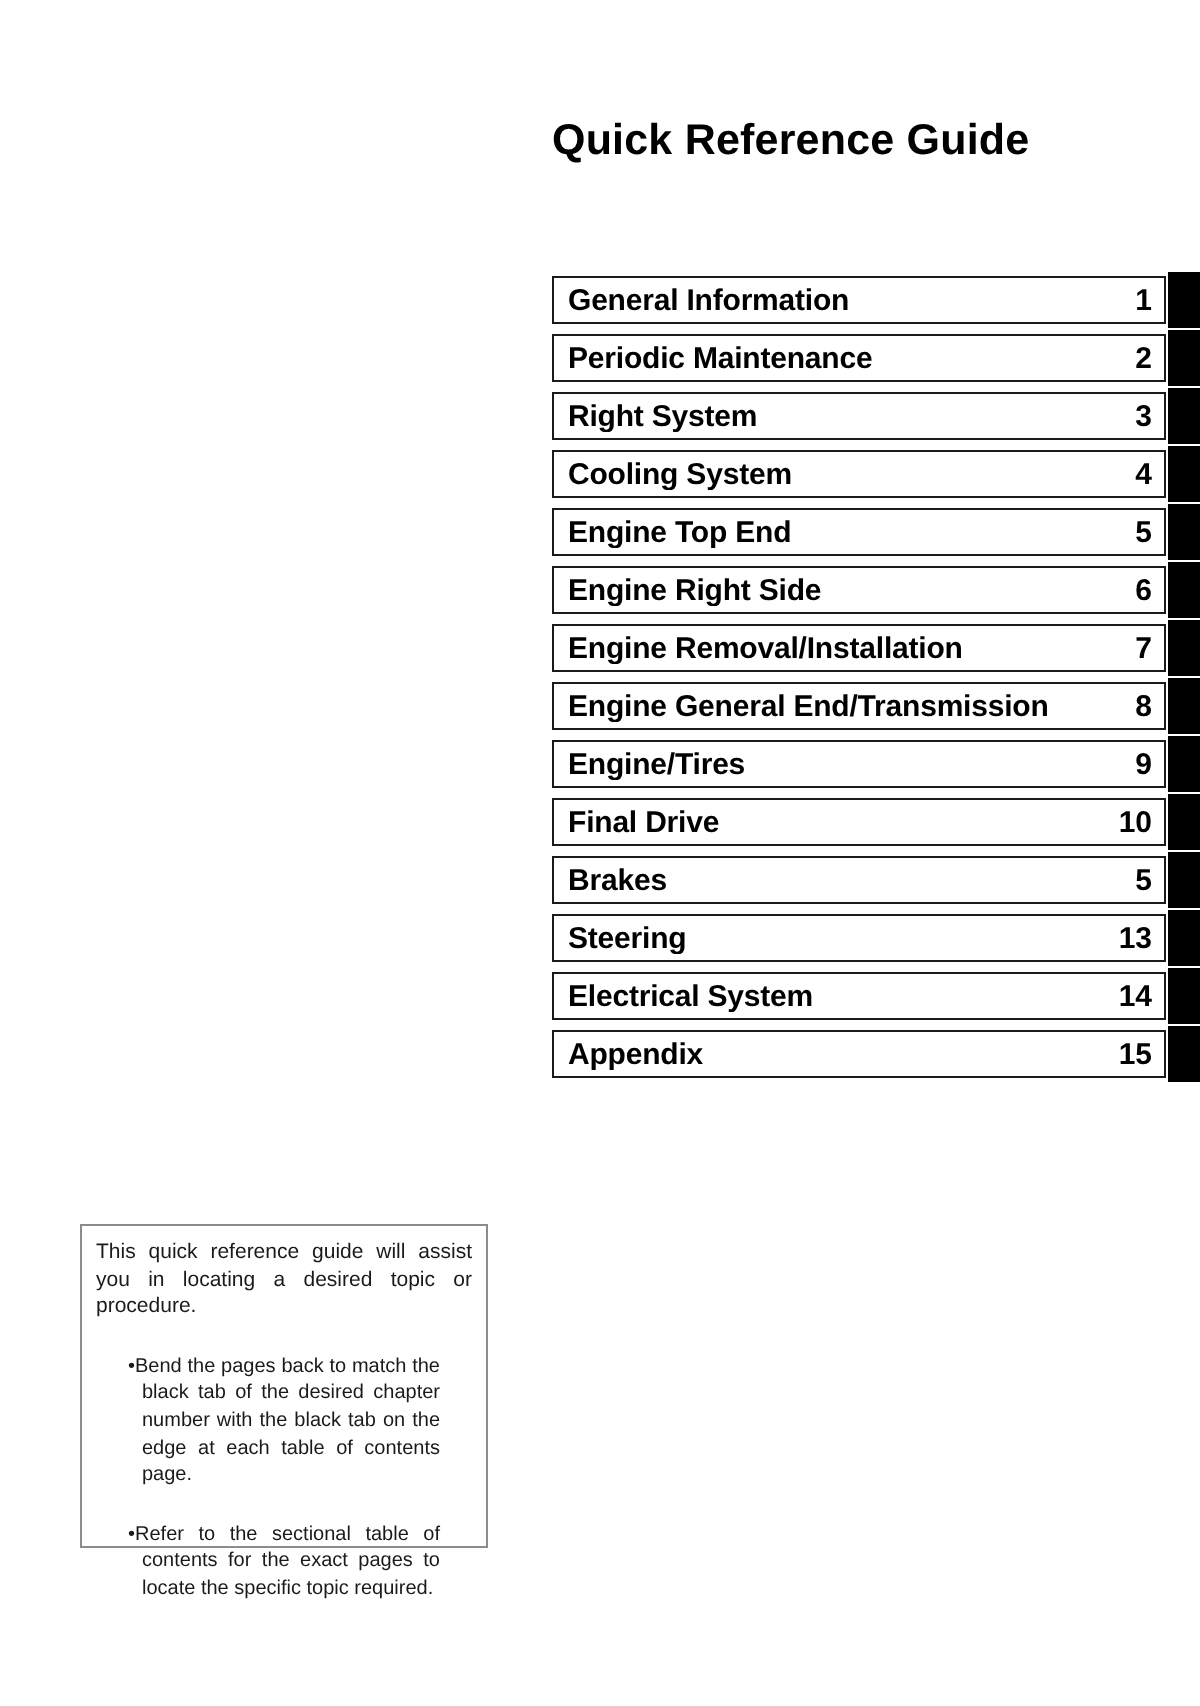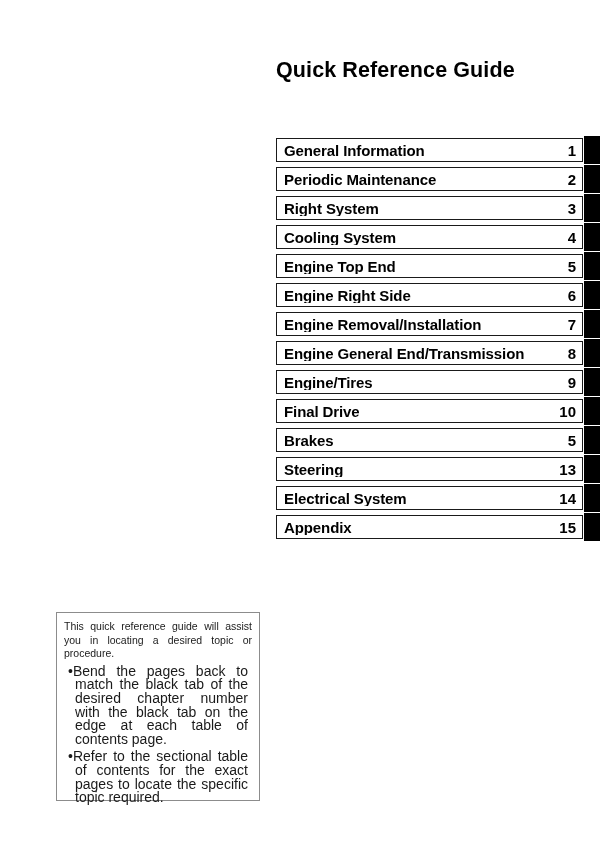--- a/index.html
+++ b/index.html
@@ -85,45 +85,45 @@
     font-weight: bold;
     line-height: 1;
     text-align: right;
     flex: 0 0 auto;
     padding-left: 6px;
   }
 
   
   .note-box {
     position: absolute;
-    left: 56px;
+    left: 40px;
     top: 612px;
     width: 204px;
-    height: 189px;
+    height: 162px;
     box-sizing: border-box;
     border: 1px solid #8c8c8c;
     background: #ffffff;
     padding: 7px 7px 6px 7px;
   }
 
   .note-paragraph {
     font-size: 10.5px;
     line-height: 13.6px;
     text-align: justify;
     text-justify: inter-word;
     margin: 0;
     color: #1a1a1a;
   }
 
   .note-bullet {
-    font-size: 14px;
+    font-size: 10px;
     line-height: 13.6px;
     text-align: justify;
     text-justify: inter-word;
-    margin: 4px;
+    margin: 16px;
     padding-left: 7px;
     text-indent: -7px;
     color: #1a1a1a;
   }
 </style>
 </head>
 <body>
 
 <div class="page-title">Quick Reference Guide</div>
 

